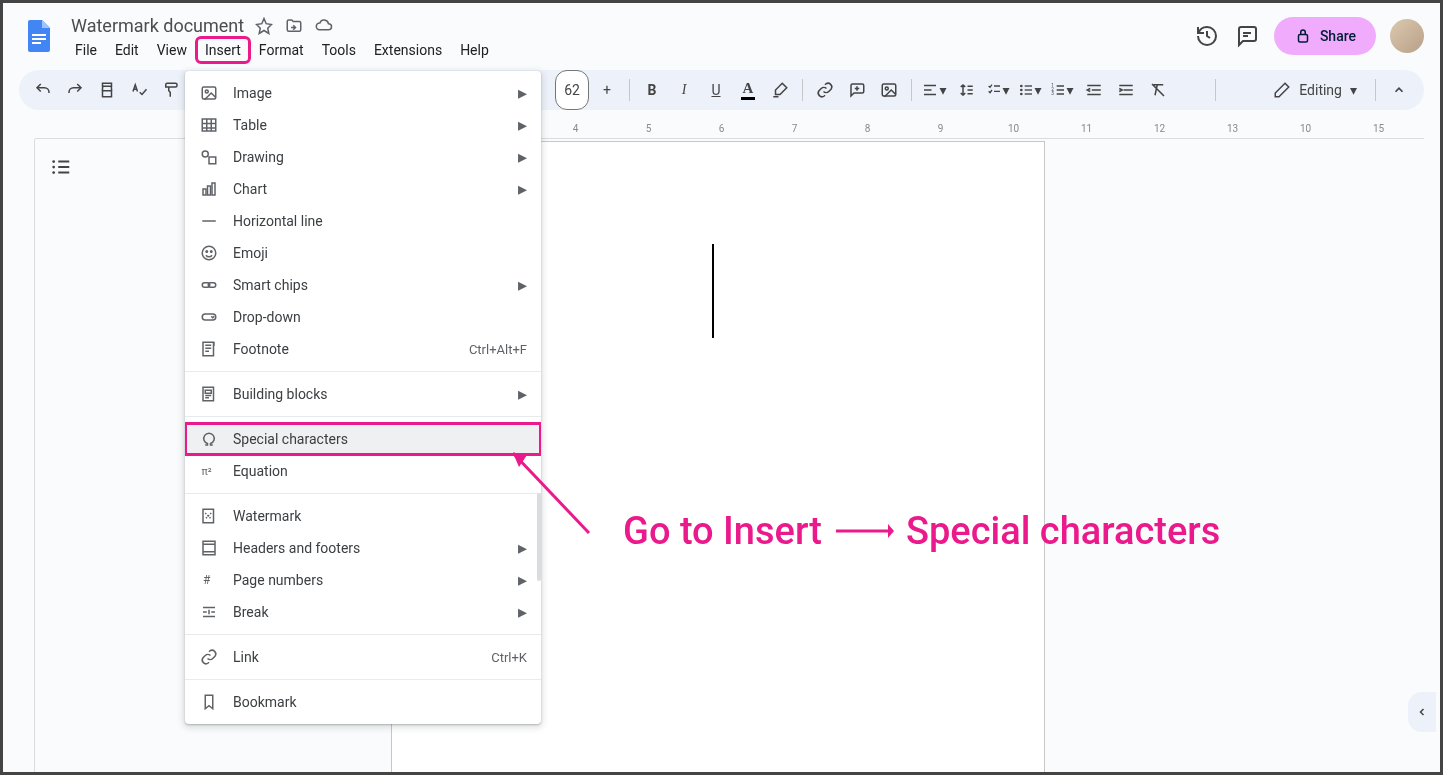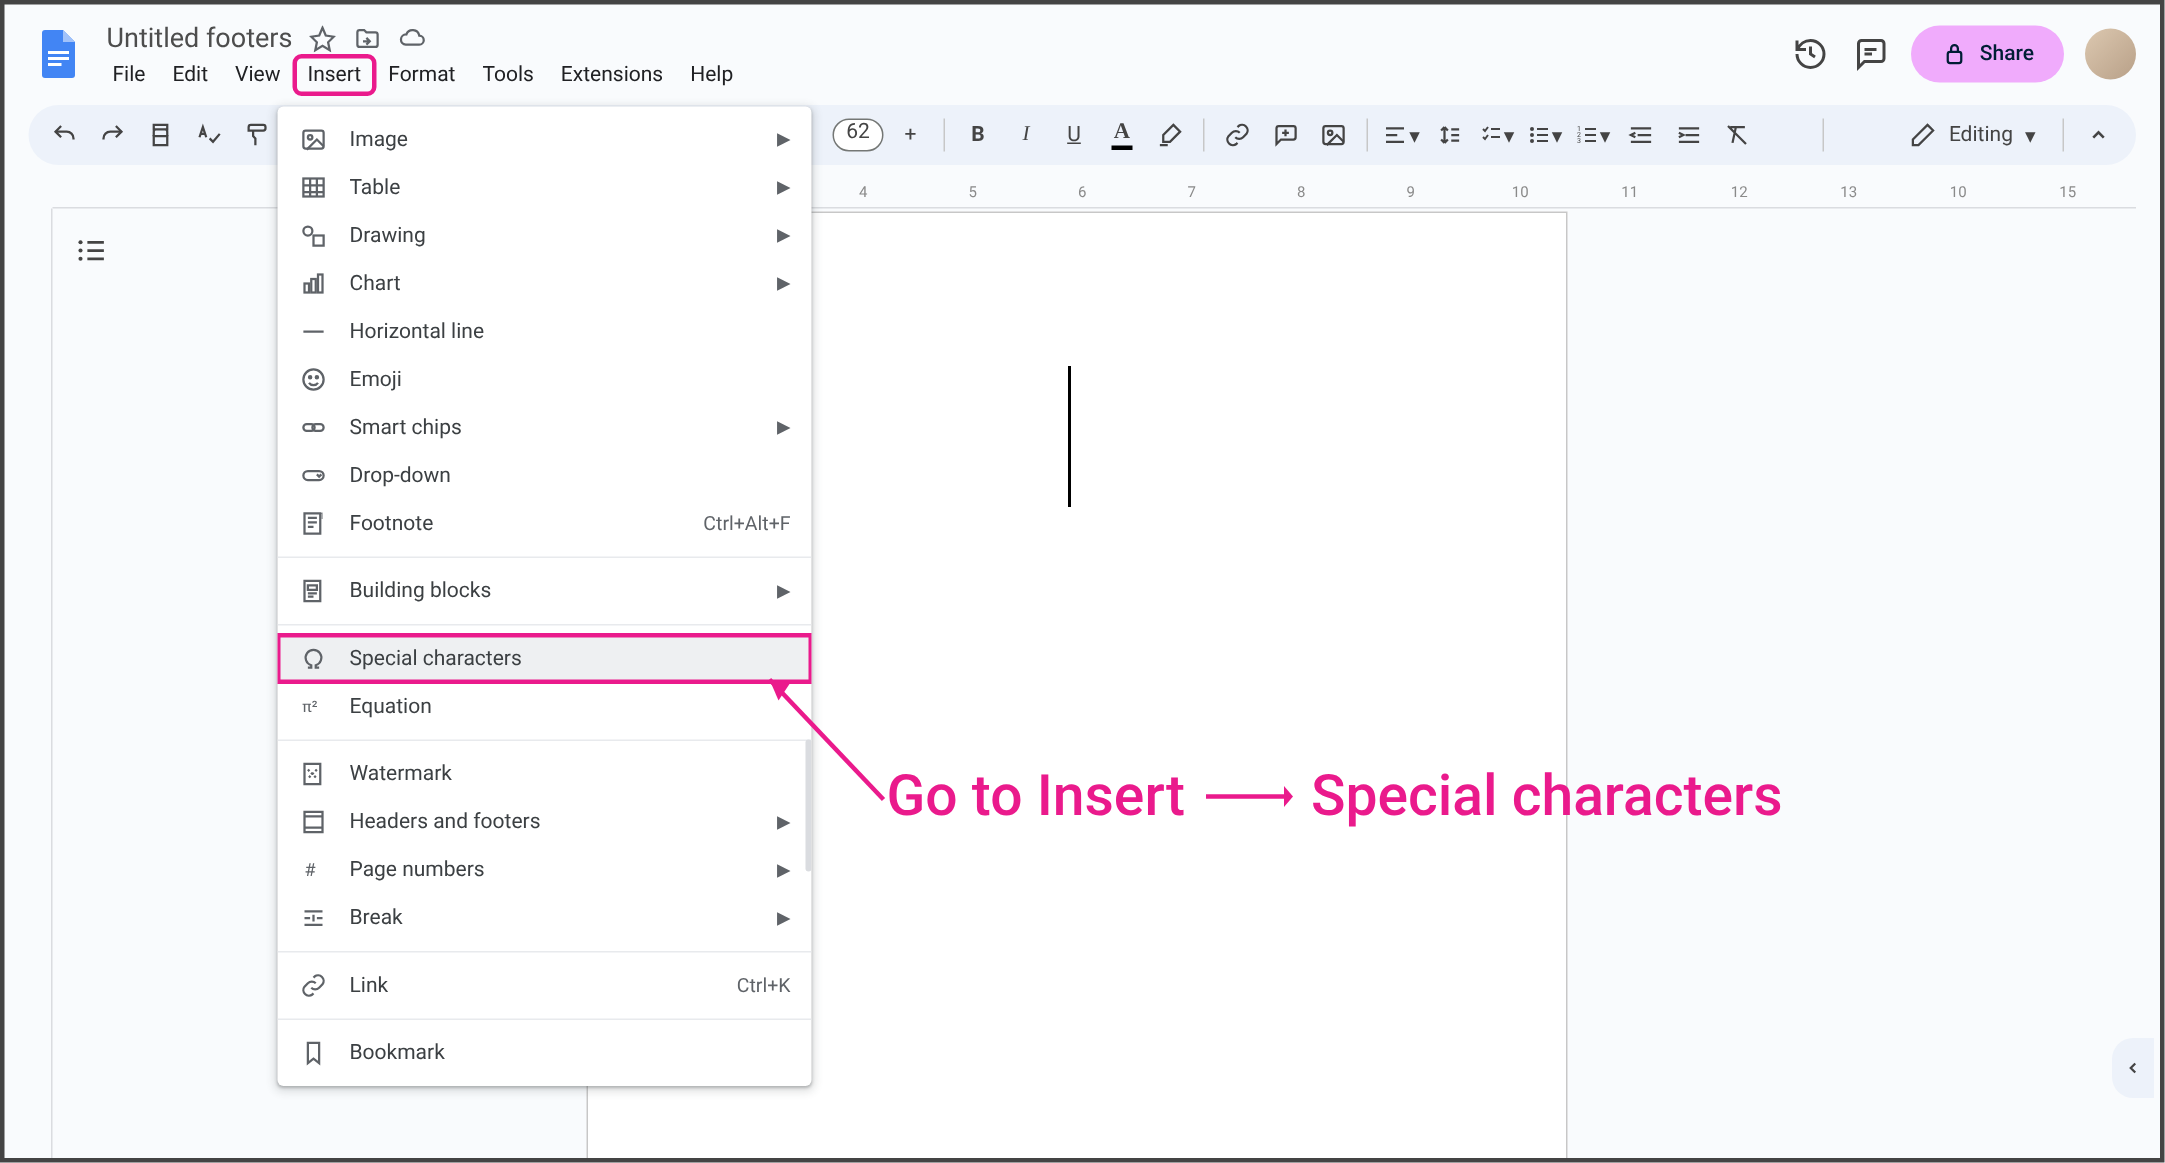--- a/index.html
+++ b/index.html
@@ -16,21 +16,21 @@
 .menu-item { padding:4px 8px; border-radius:4px; cursor:default; }
 .menu-item.active { outline:3px solid #ea1a8c; outline-offset:-1px; }
 .header-right { display:flex; align-items:center; gap:14px; padding-top:6px; }
 .hr-icon { width:26px; height:26px; display:flex; align-items:center; justify-content:center; color:#444; }
 .share-btn { background:#f0abfc; border-radius:40px; padding:10px 20px; display:flex; align-items:center; gap:8px; font-size:14px; font-weight:500; color:#001d35; }
 .avatar { width:34px; height:34px; border-radius:50%; background:linear-gradient(135deg,#dcc8b0,#b8a088); }
 
 .toolbar { margin:8px 16px 0 16px; background:#edf2fa; border-radius:24px; height:40px; display:flex; align-items:center; padding:0 10px; gap:4px; font-size:14px; color:#444; position:relative; }
 .tb-btn { min-width:28px; height:28px; display:flex; align-items:center; justify-content:center; border-radius:4px; color:#444; }
 .tb-sep { width:1px; height:22px; background:#c7c7c7; margin:0 4px; }
-.font-size-box { display:flex; align-items:flex-start; border:1px solid #747775; border-radius:12px; height:22px; background:#fff;}
+.font-size-box { display:flex; align-items:center; border:1px solid #747775; border-radius:12px; height:40px; background:#fff;}
 .font-size-box .v { width:32px; text-align:center; font-size:14px; }
 .editing-pill { margin-left:auto; display:flex; align-items:center; gap:8px; padding:0 10px; }
 .collapse-btn { width:30px; height:30px; border-radius:50%; display:flex; align-items:center; justify-content:center; }
 
 .ruler-h { position:absolute; top:120px; left:32px; right:16px; height:16px; background:#f9fbfd; font-size:10px; color:#8a8a8a; letter-spacing:0;}
 .ruler-h::before{content:""; position:absolute; left:0; right:0; top:15px; border-bottom:1px solid #dadce0;}
 .ruler-h .nums { position:absolute; left:358px; display:flex; }
 .ruler-h .nums span{ width:73px; text-align:center; }
 .ruler-v { position:absolute; left:16px; top:136px; bottom:0; width:16px; background:#f9fbfd; }
 .ruler-v::after{content:""; position:absolute; top:0; bottom:0; right:0; border-right:1px solid #dadce0;}
@@ -70,21 +70,21 @@
     <svg viewBox="0 0 36 36">
         <path fill="#4285f4" d="M9 3h12l8 8v22a2 2 0 0 1-2 2H9a2 2 0 0 1-2-2V5a2 2 0 0 1 2-2z"></path>
         <path fill="#a1c2fa" d="M21 3l8 8h-8z"></path>
         <rect x="11" y="17" width="14" height="2" fill="#fff"></rect>
         <rect x="11" y="21" width="14" height="2" fill="#fff"></rect>
         <rect x="11" y="25" width="9" height="2" fill="#fff"></rect>
       </svg>
   </div>
   <div class="title-zone">
     <div class="title-row">
-      <span class="doc-title">Untitled footers</span>
+      <span class="doc-title">Watermark document</span>
       <span class="title-icon">
           <svg width="18" height="18" viewBox="0 0 24 24" fill="none" stroke="#5f6368" stroke-width="2">
             <path d="M12 2l2.9 6.9L22 10l-5 4.9 1.4 7.1L12 18l-6.4 4 1.4-7.1L2 10l7.1-1.1z"></path>
           </svg>
         </span>
       <span class="title-icon">
           <svg width="18" height="18" viewBox="0 0 24 24" fill="none" stroke="#5f6368" stroke-width="2">
             <path d="M3 6a2 2 0 012-2h4l2 2h8a2 2 0 012 2v9a2 2 0 01-2 2H5a2 2 0 01-2-2z"></path>
             <path d="M11 11l3 3-3 3M14 14H8"></path>
           </svg>
@@ -478,21 +478,21 @@
         </span>
         <span class="lbl">Bookmark</span>
       </div>
     </div>
 </div>
 
 <svg class="annot-line" style="left:500px; top:440px;" width="90" height="100">
   <line x1="86" y1="90" x2="10" y2="10" stroke="#ea1a8c" stroke-width="3"></line>
   <polygon points="10,10 24,12 16,24" fill="#ea1a8c"></polygon>
 </svg>
-<div class="annot-box" style="left:588px; top:506px;">
+<div class="annot-box" style="left:620px; top:506px;">
   <span>Go to Insert</span>
   <svg width="60" height="24" viewBox="0 0 60 24">
       <line x1="2" y1="12" x2="54" y2="12" stroke="#ea1a8c" stroke-width="3"></line>
       <polygon points="54,5 60,12 54,19" fill="#ea1a8c"></polygon>
     </svg>
   <span>Special characters</span>
 </div>
 
 <div class="show-all">
   <svg width="12" height="12" viewBox="0 0 24 24" fill="none" stroke="#444" stroke-width="3">

